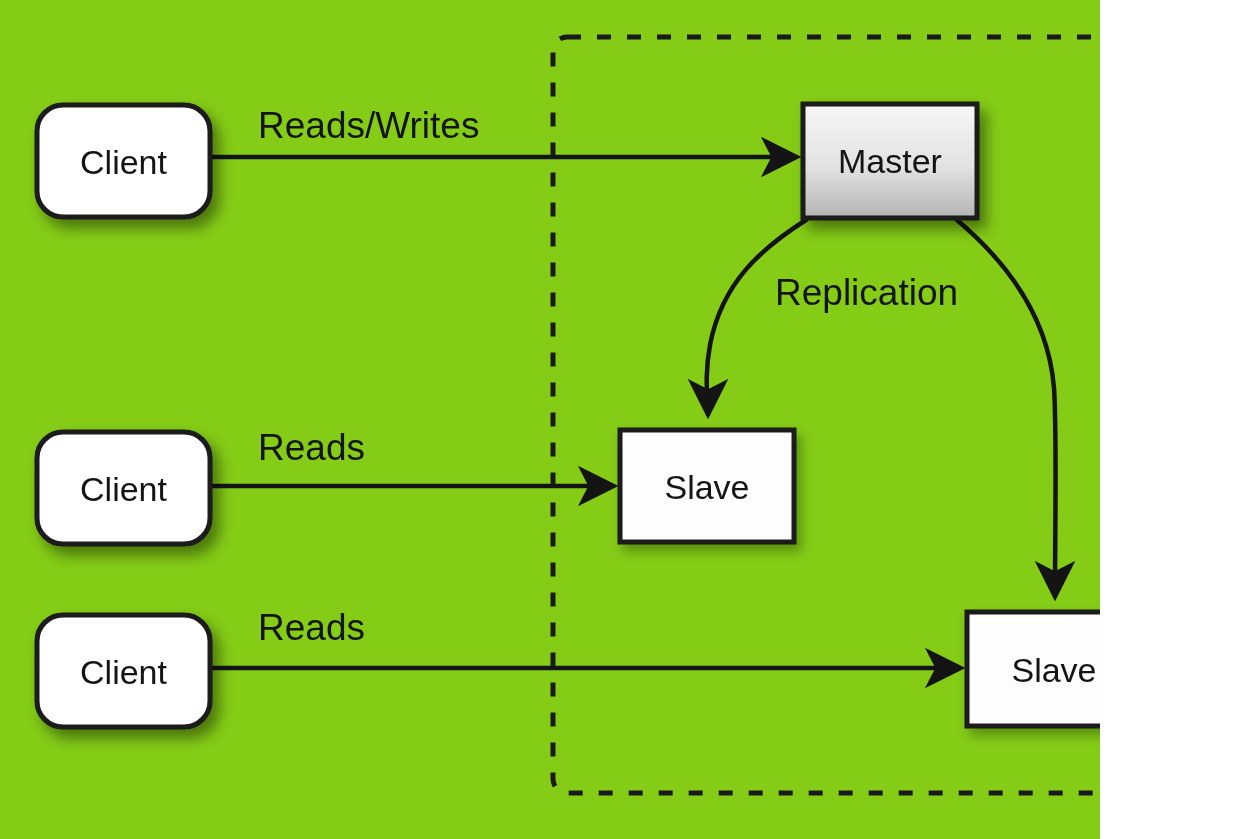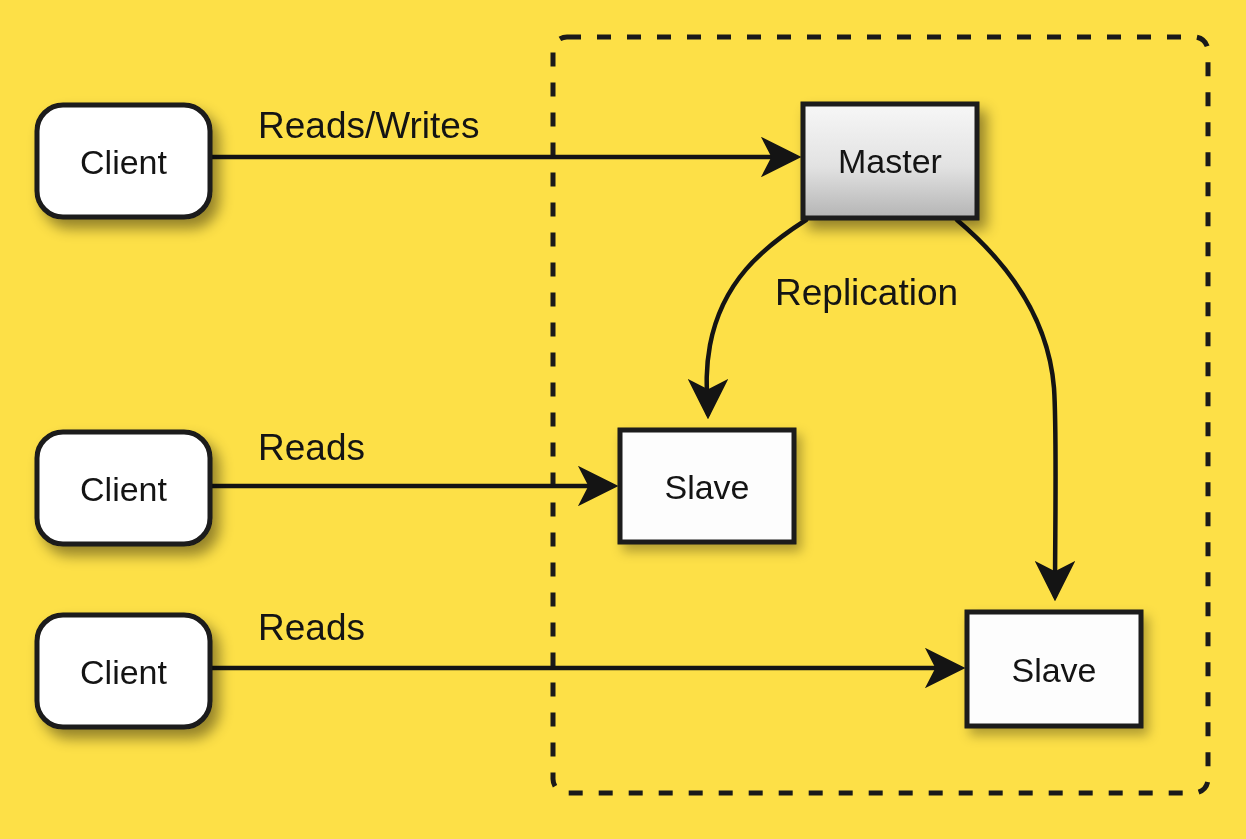--- a/index.html
+++ b/index.html
@@ -5,24 +5,25 @@
   html, body {
     margin: 0;
     padding: 0;
     background: #ffffff;
   }
   body {
     font-family: "Liberation Sans", sans-serif;
   }
   #canvas {
     position: relative;
-    width: 1246px;
+    width: 1072px;
     height: 839px;
-    background: #fde047;
+    background: #84cc16;
     overflow: hidden;
+    padding-left: 28px;
   }
   #diagram-svg {
     position: absolute;
     left: 0;
     top: 0;
     width: 1246px;
     height: 839px;
   }
   .node-label {
     font-family: "Liberation Sans", sans-serif;

